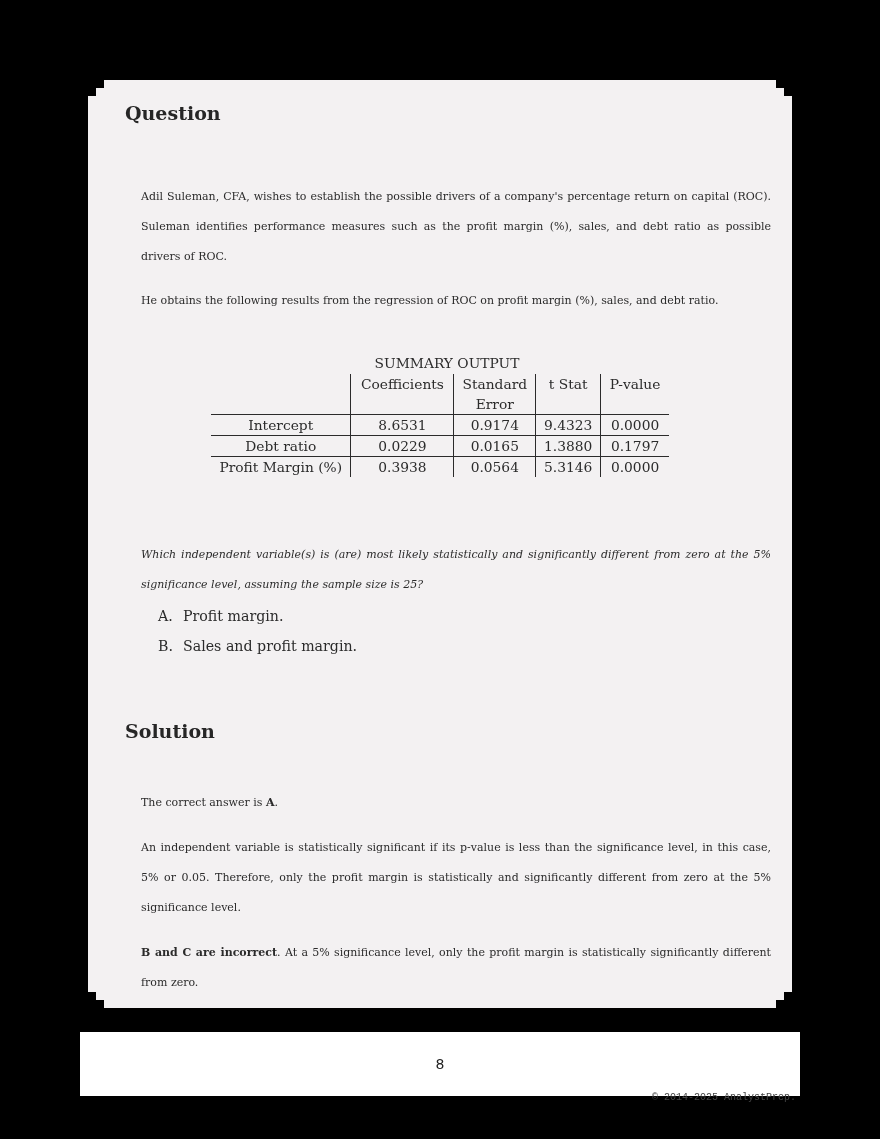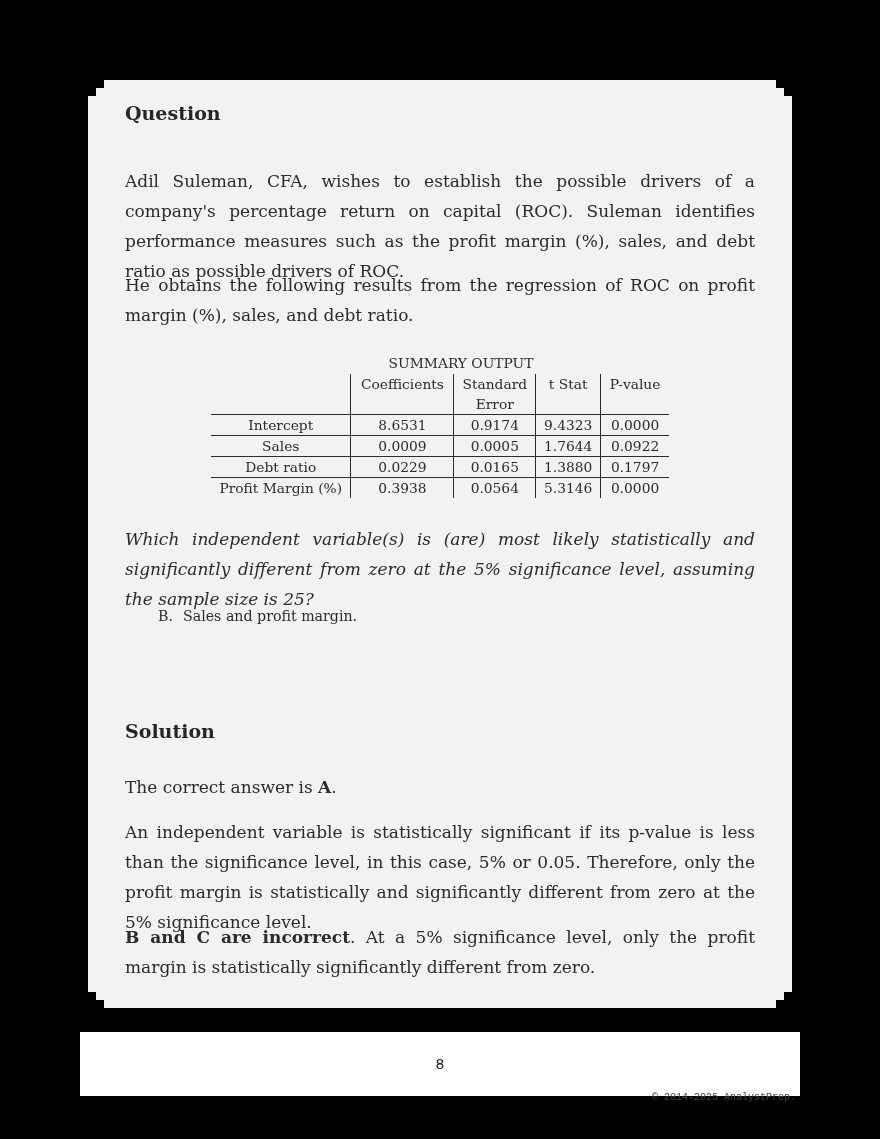--- a/index.html
+++ b/index.html
@@ -3,26 +3,26 @@
 <meta charset="utf-8">
 <style>
   html, body { margin:0; padding:0; }
   body {
     width:880px; height:1139px; background:#000; position:relative; overflow:hidden;
     font-family:"DejaVu Serif", serif; color:#2b2b2b;
   }
   .card-layer { position:absolute; background:#f3f1f2; }
   .card-content { position:absolute; left:125px; top:80px; width:630px; }
   .h { font-weight:bold; font-size:19px; color:#262626; position:absolute; left:0; margin:0;text-align:right; }
-  .p { position:absolute; left:0; width:630px; font-size:17px; line-height:30px; text-align:justify; margin:0; }
+  .p { position:absolute; left:0; width:630px; font-size:11px; line-height:30px; text-align:justify; margin:16px; }
   .p.italic { font-style:italic; }
   .opts { position:absolute; left:33px; font-size:14.2px; line-height:30px; margin:0; padding:0; list-style:none; }
   .opts li span.l { display:inline-block; width:25px; }
   .tbl-wrap { position:absolute; left:86px; top:275px; width:458px; }
-  .tbl-title { position:absolute; left:168px; top:0; font-size:13.8px; width:164px; text-align:center; }
+  .tbl-title { position:absolute; left:154px; top:0; font-size:13.8px; width:164px; text-align:center; }
   table.reg { position:absolute; left:0; top:19px; border-collapse:collapse; font-size:13.8px; }
   table.reg td { padding:0; text-align:center; height:20px; line-height:20px; }
   table.reg tr.hdr td { vertical-align:top; height:39px; line-height:20px; }
   table.reg td.c0 { width:140px; }
   table.reg td.c1 { width:102px; border-left:1.5px solid #2b2b2b; }
   table.reg td.c2 { width:81px; border-left:1.5px solid #2b2b2b; }
   table.reg td.c3 { width:64px; border-left:1.5px solid #2b2b2b; }
   table.reg td.c4 { width:68px; border-left:1.5px solid #2b2b2b; }
   table.reg tr.data td { border-top:1.5px solid #2b2b2b; }
   table.reg tr.data.last td.c0, table.reg tr.data.last td.c4 { }
@@ -56,47 +56,41 @@
         <td class="c4">P-value</td>
       </tr>
       <tr class="data">
         <td class="c0">Intercept</td>
         <td class="c1">8.6531</td>
         <td class="c2">0.9174</td>
         <td class="c3">9.4323</td>
         <td class="c4">0.0000</td>
       </tr>
       <tr class="data">
-        <td class="c0">Sales</td>
-        <td class="c1">0.0009</td>
-        <td class="c2">0.0005</td>
-        <td class="c3">1.7644</td>
-        <td class="c4">0.0922</td>
-      </tr>
-      <tr class="data">
         <td class="c0">Debt ratio</td>
         <td class="c1">0.0229</td>
         <td class="c2">0.0165</td>
         <td class="c3">1.3880</td>
         <td class="c4">0.1797</td>
       </tr>
       <tr class="data last">
         <td class="c0">Profit Margin (%)</td>
         <td class="c1">0.3938</td>
         <td class="c2">0.0564</td>
         <td class="c3">5.3146</td>
         <td class="c4">0.0000</td>
       </tr>
     </tbody>
       </table>
   </div>
 
   <p class="p italic" style="top:444px;">Which independent variable(s) is (are) most likely statistically and significantly different from zero at the 5% significance level, assuming the sample size is 25?</p>
 
   <ul class="opts" style="top:521px;">
+    <li><span class="l">A.</span><span>Profit margin.</span></li>
     <li><span class="l">B.</span><span>Sales and profit margin.</span></li>
   </ul>
 
   <h2 class="h" style="top:640px;">Solution</h2>
 
   <p class="p" style="top:692px;"><span>The correct answer is </span><b>A</b><span>.</span></p>
 
   <p class="p" style="top:737px;">An independent variable is statistically significant if its p-value is less than the significance level, in this case, 5% or 0.05. Therefore, only the profit margin is statistically and significantly different from zero at the 5% significance level.</p>
 
   <p class="p" style="top:842px;"><b>B and C are incorrect</b><span>. At a 5% significance level, only the profit margin is statistically significantly different from zero.</span></p>

